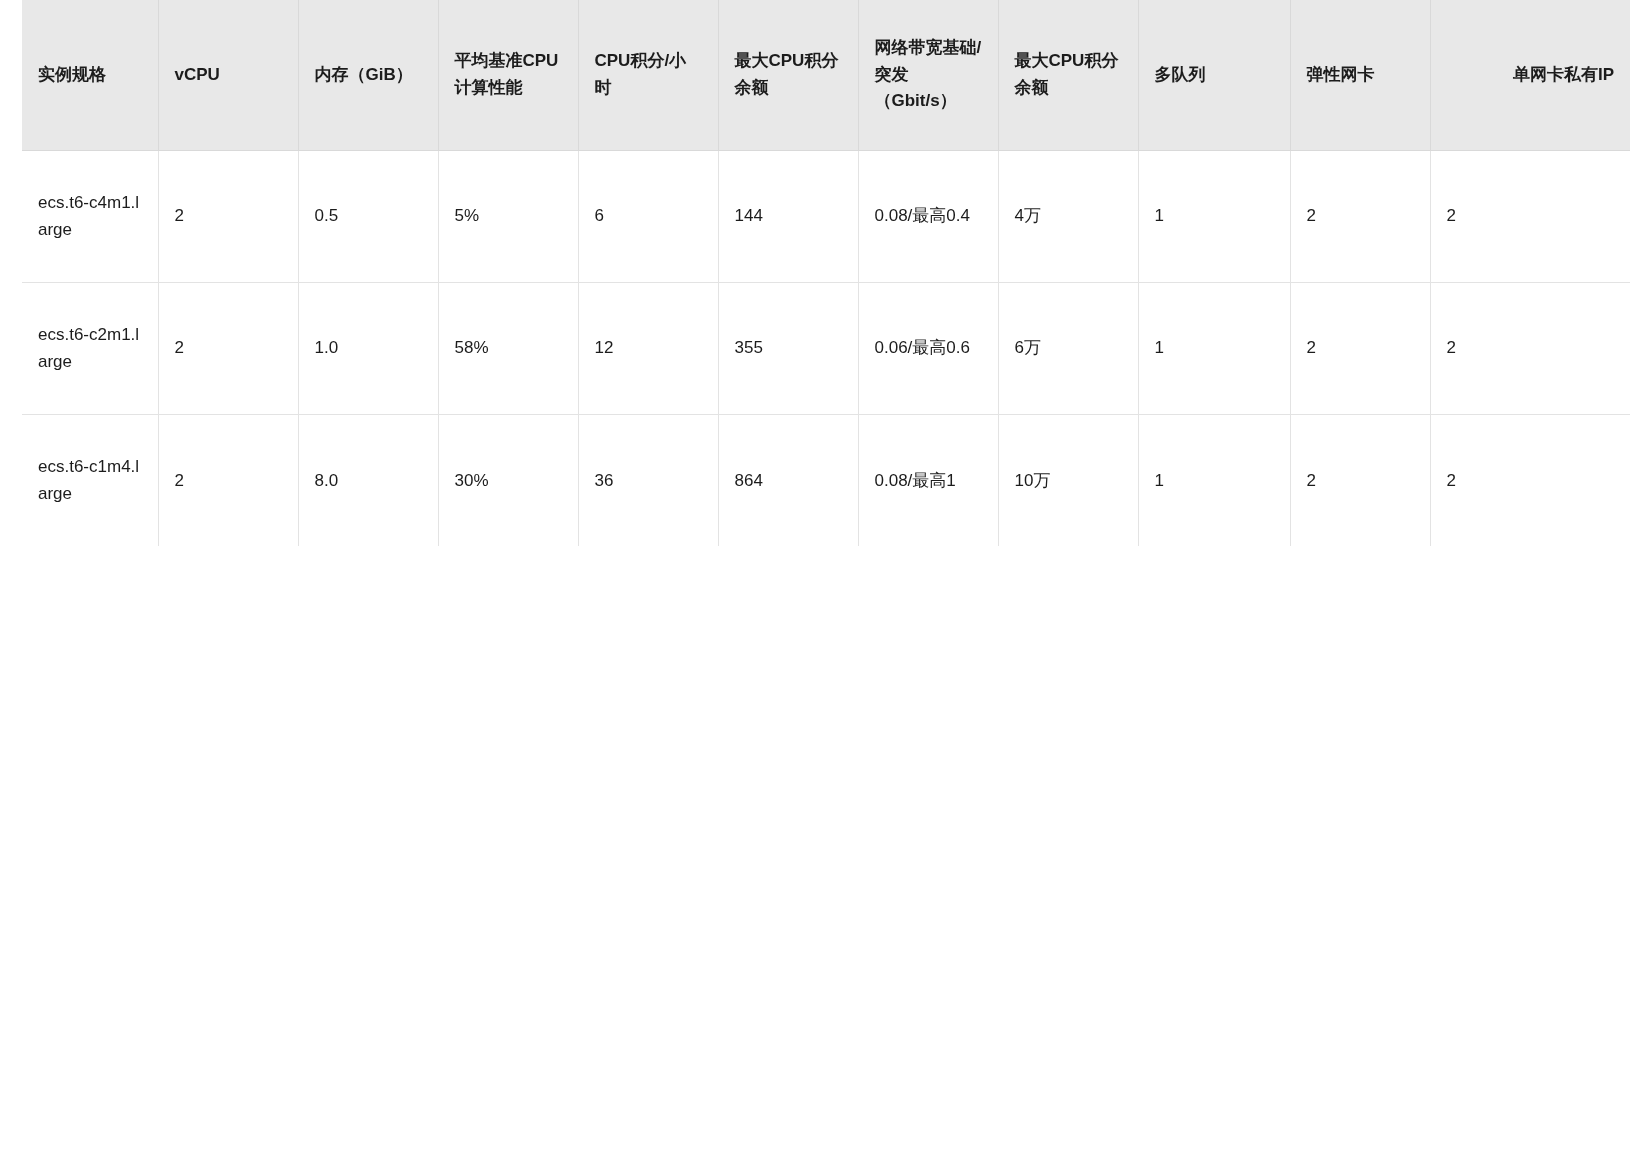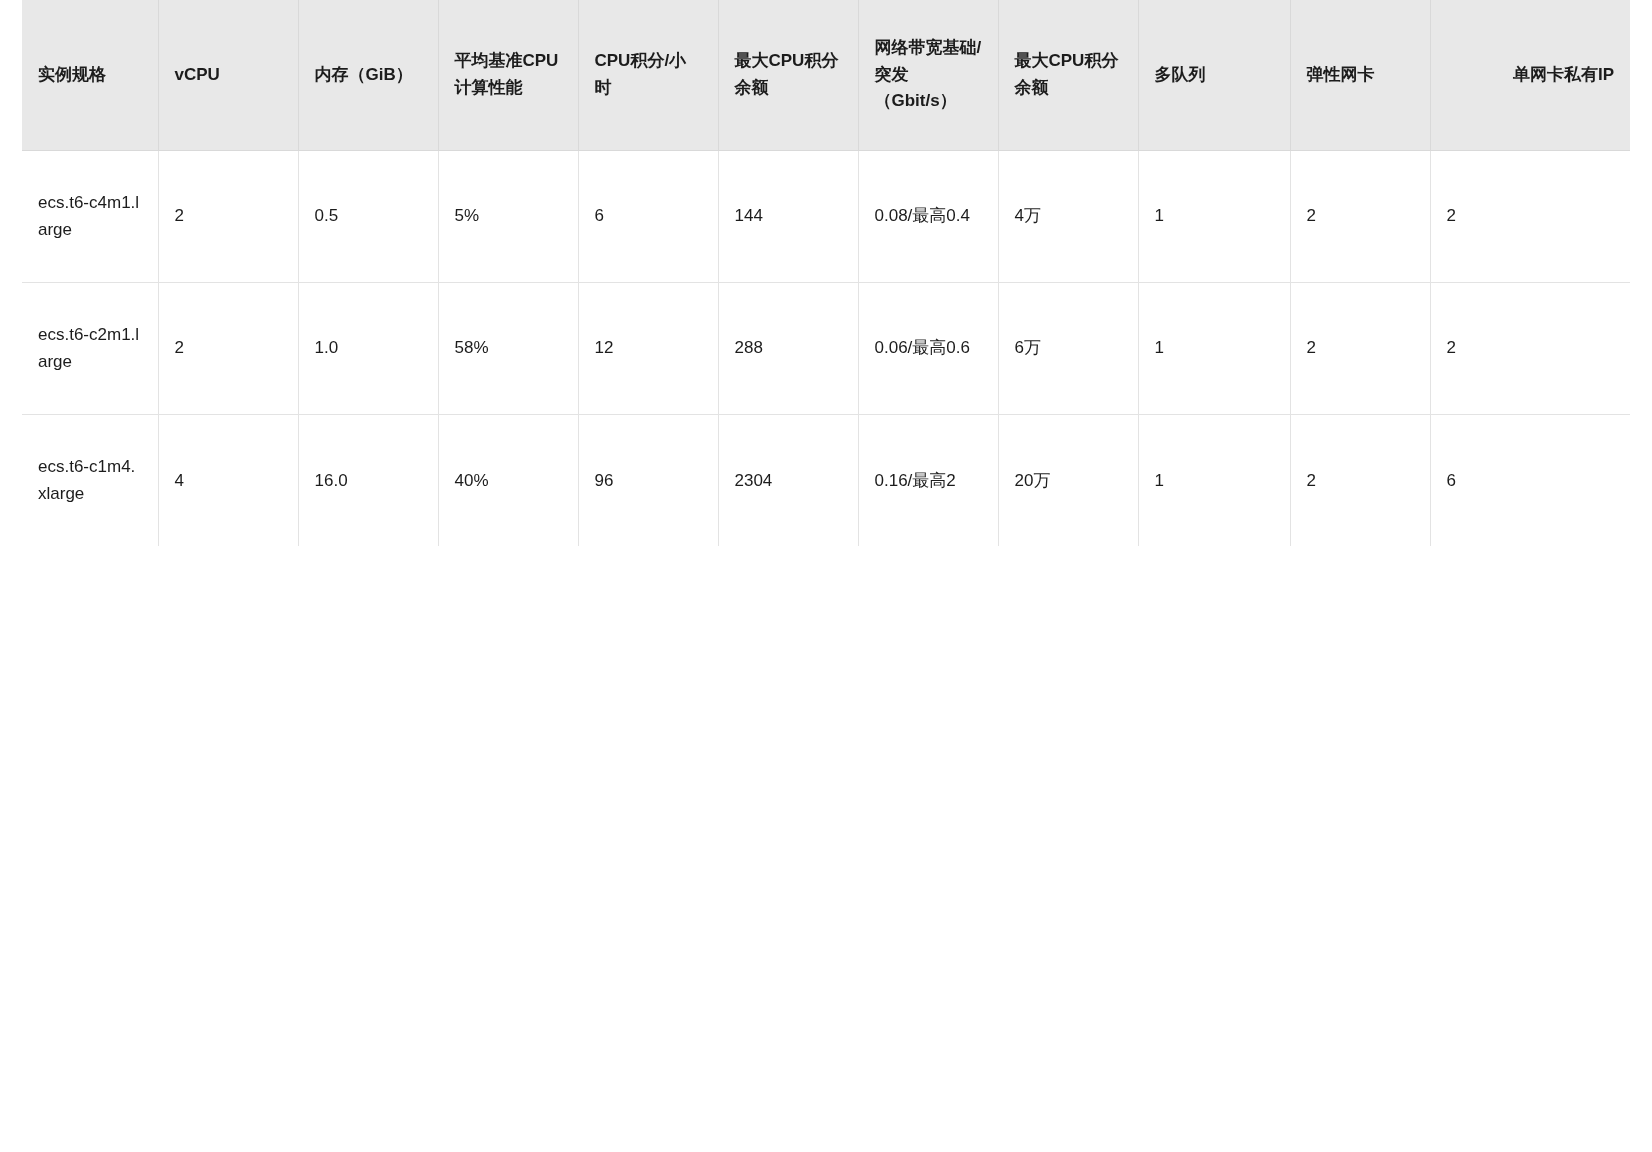--- a/index.html
+++ b/index.html
@@ -117,35 +117,35 @@
         <td>1</td>
         <td>2</td>
         <td>2</td>
       </tr>
       <tr>
         <td>ecs.t6-c2m1.large</td>
         <td>2</td>
         <td>1.0</td>
         <td>58%</td>
         <td>12</td>
-        <td>288</td>
+        <td>355</td>
         <td>0.06/最高0.6</td>
         <td>6万</td>
         <td>1</td>
         <td>2</td>
         <td>2</td>
       </tr>
       <tr>
-        <td>ecs.t6-c1m4.xlarge</td>
-        <td>4</td>
-        <td>16.0</td>
-        <td>40%</td>
-        <td>96</td>
-        <td>2304</td>
-        <td>0.16/最高2</td>
-        <td>20万</td>
+        <td>ecs.t6-c1m4.large</td>
+        <td>2</td>
+        <td>8.0</td>
+        <td>30%</td>
+        <td>36</td>
+        <td>864</td>
+        <td>0.08/最高1</td>
+        <td>10万</td>
         <td>1</td>
         <td>2</td>
-        <td>6</td>
+        <td>2</td>
       </tr>
     </tbody>
   </table>
 </div>
 
 </body></html>

